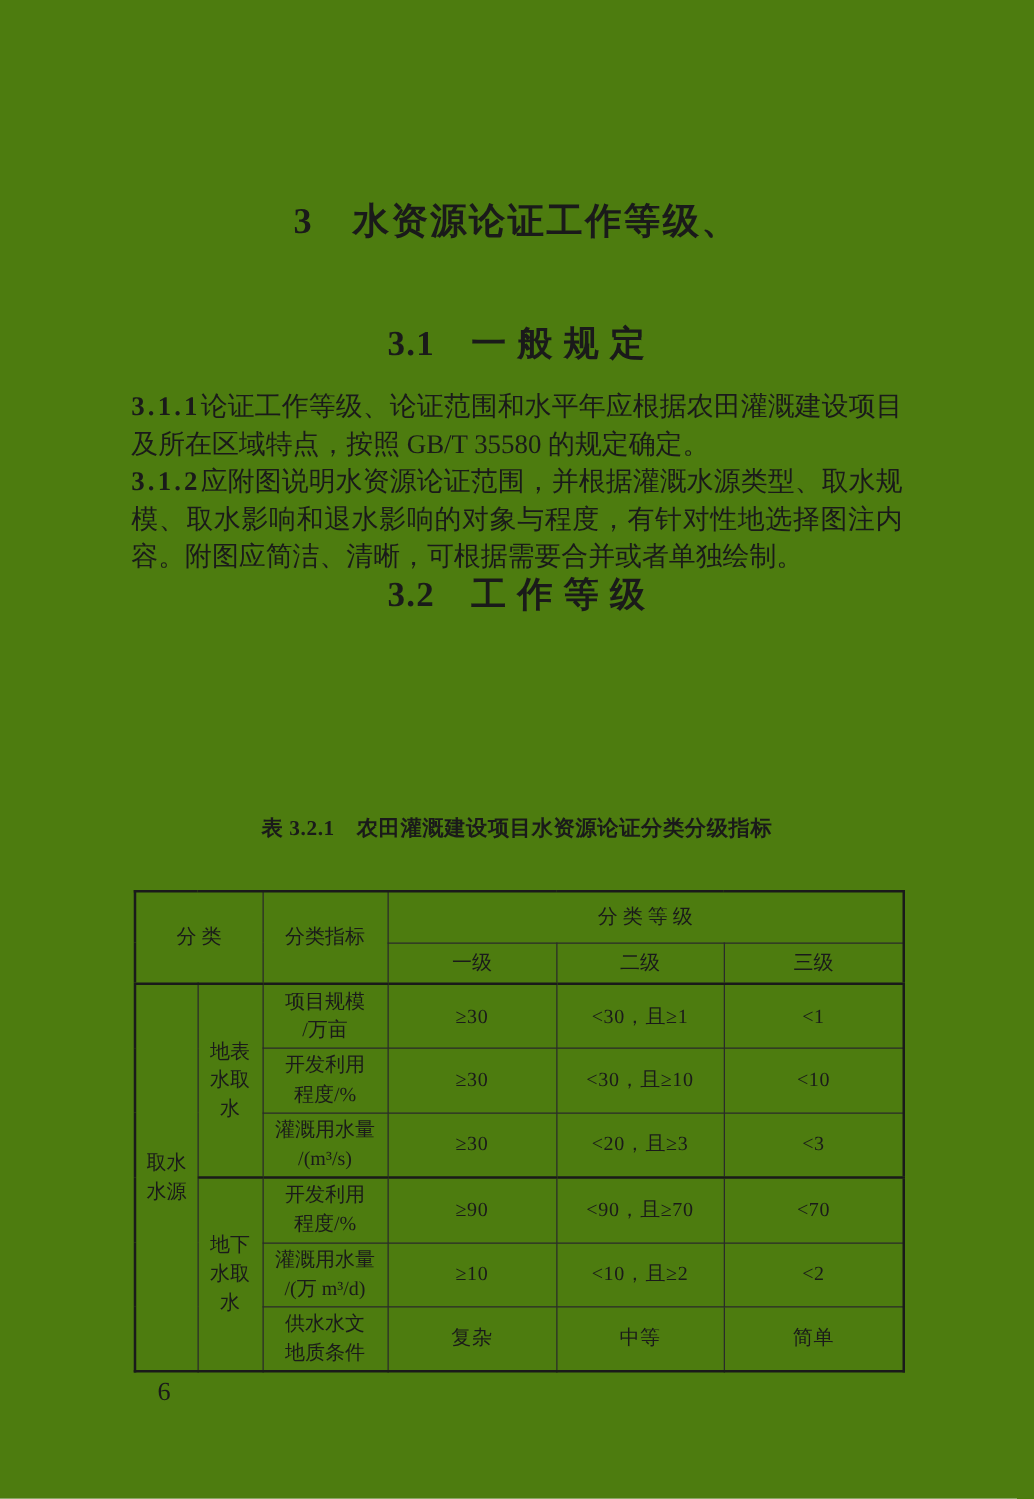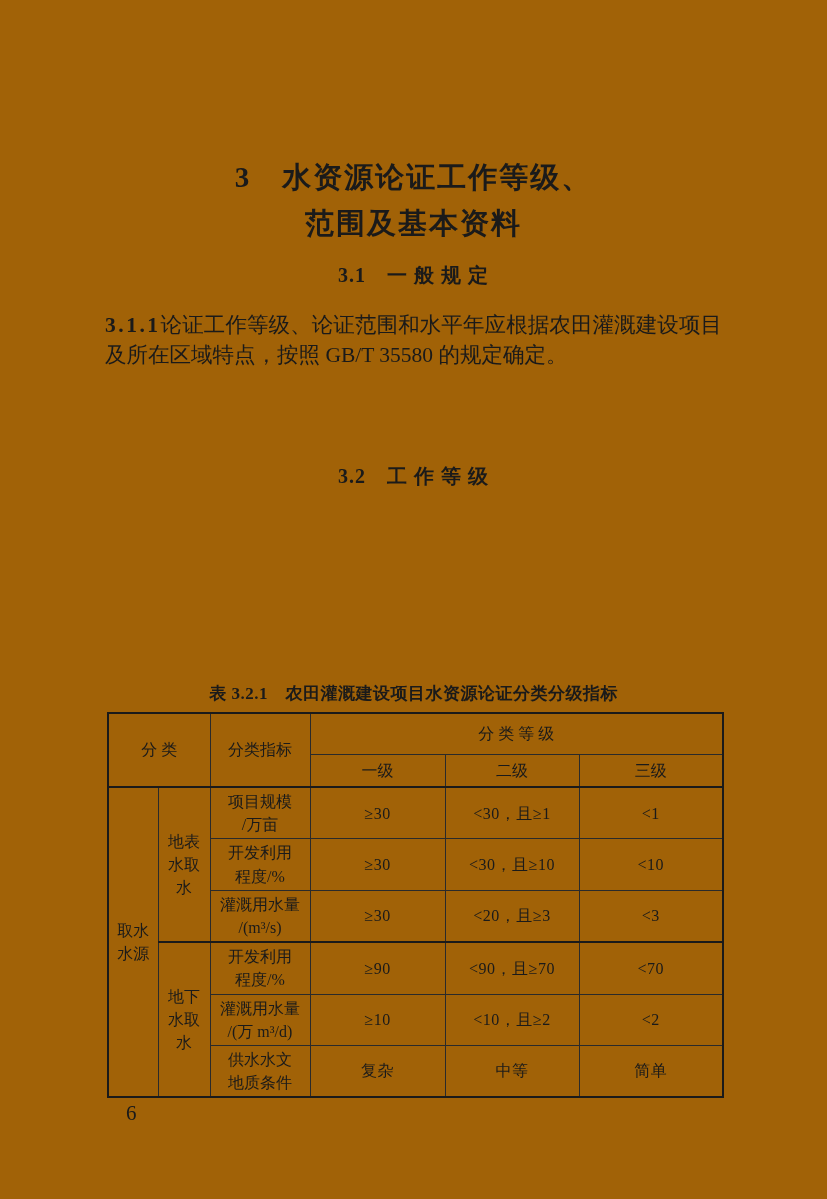--- a/index.html
+++ b/index.html
@@ -1,50 +1,50 @@
 <!DOCTYPE html>
 <html><head>
 <meta charset="utf-8">
 <style>
   html,body{margin:0;padding:0;background:#e8e8e8;}
   .page{
     position:relative;
     width:827px;height:1199px;
-    background:#a16207;
+    background:#4d7c0f;
     font-family:"Liberation Serif","DejaVu Serif",serif;
     color:#1a1a1a;
     overflow:hidden;
   }
   .chapter-title{
     position:absolute;top:154px;left:0;width:827px;
     text-align:center;font-weight:bold;
     font-size:29px;line-height:46px;letter-spacing:2px;
   }
   .sec-heading{
     position:absolute;left:0;width:827px;
     text-align:center;font-weight:bold;
-    font-size:20px;line-height:27px;letter-spacing:1px;
+    font-size:28px;line-height:27px;letter-spacing:1px;
     margin:0;
   }
   .sec-31{top:262px;}
   .sec-32{top:463px;}
   .para-block{
     position:absolute;left:105px;width:617px;
     font-size:21.5px;line-height:30px;
     text-align:justify;
   }
   .para-block p{margin:0;}
   .para-31{top:310px;}
   .para-32{top:533px;}
   .cnum{
     font-weight:bold;
     letter-spacing:2.5px;
   }
   .tcaption{
-    position:absolute;top:683px;left:0;width:827px;
+    position:absolute;top:652px;left:0;width:827px;
     text-align:center;font-weight:bold;
     font-size:17px;line-height:22px;letter-spacing:0.5px;
   }
   table.spec{
     position:absolute;top:712px;left:107px;
     width:615px;
     border-collapse:collapse;
     table-layout:fixed;
   }
   table.spec{border:2.5px solid #1a1a1a;}
@@ -69,27 +69,27 @@
     font-size:21px;
   }
 </style>
 </head>
 <body>
 
 <div class="page">
 
   <div class="chapter-title">
     <div>3　水资源论证工作等级、</div>
-    <div>范围及基本资料</div>
   </div>
 
   <h2 class="sec-heading sec-31">3.1　一 般 规 定</h2>
 
   <div class="para-block para-31">
     <p><b class="cnum">3.1.1</b><span>论证工作等级、论证范围和水平年应根据农田灌溉建设项目及所在区域特点，按照 GB/T 35580 的规定确定。</span></p>
+    <p><b class="cnum">3.1.2</b><span>应附图说明水资源论证范围，并根据灌溉水源类型、取水规模、取水影响和退水影响的对象与程度，有针对性地选择图注内容。附图应简洁、清晰，可根据需要合并或者单独绘制。</span></p>
   </div>
 
   <h2 class="sec-heading sec-32">3.2　工 作 等 级</h2>
 
 
   <div class="tcaption">表 3.2.1　农田灌溉建设项目水资源论证分类分级指标</div>
 
   <table class="spec">
     <colgroup>
       <col style="width:50px">

